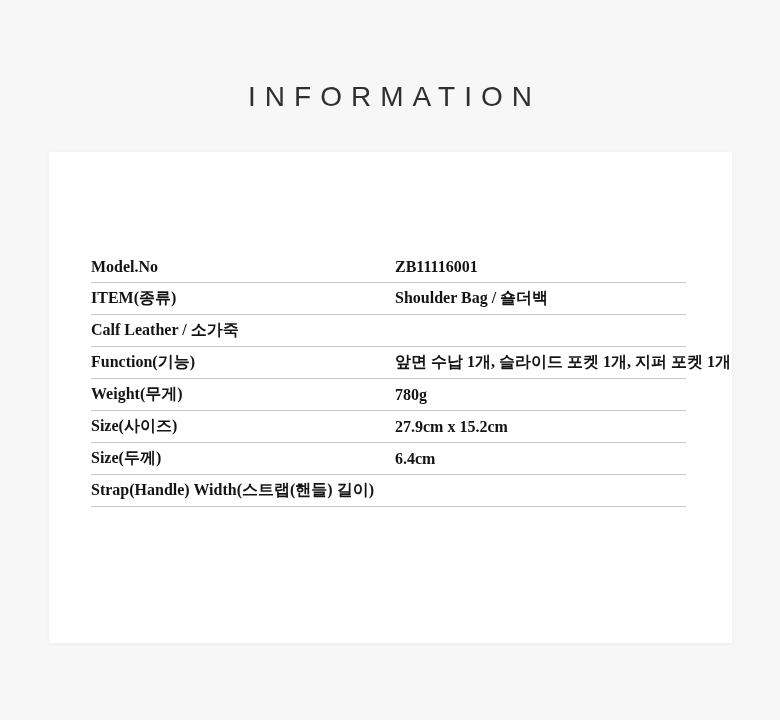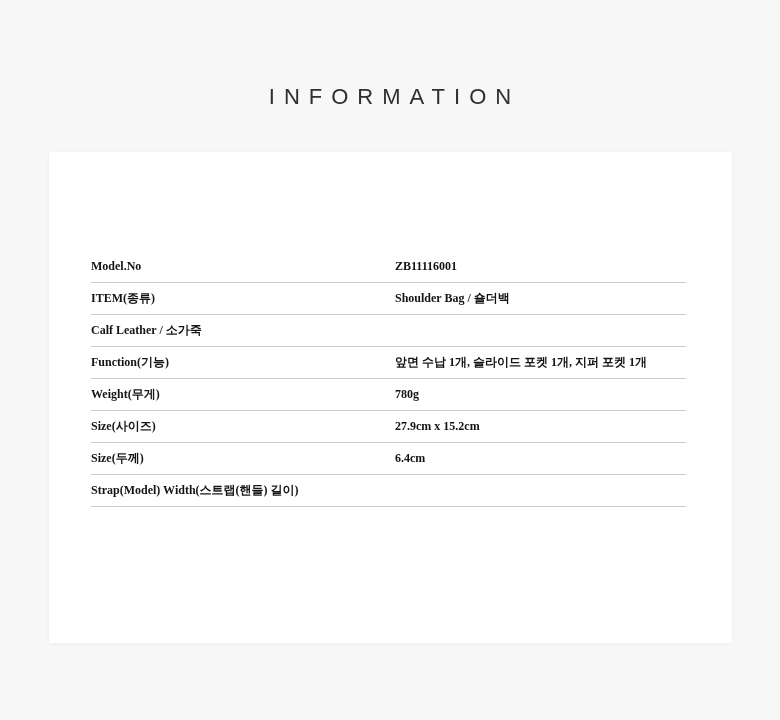--- a/index.html
+++ b/index.html
@@ -12,21 +12,21 @@
   *{box-sizing:border-box;margin:0;padding:0;}
   html,body{width:780px;height:720px;}
   body{
     background:var(--page-bg);
     font-family:"Liberation Sans", sans-serif;
     overflow:hidden;
   }
   .section-title{
     padding-top:84px;
     text-align:center;
-    font-size:22px;
+    font-size:28px;
     line-height:26px;
     font-weight:500;
     letter-spacing:9px;
     text-indent:9px; 
     color:var(--title-color);
   }
   .info-card{
     width:683px;
     height:491px;
     margin:42px auto 0 49px;
@@ -38,21 +38,21 @@
     margin:0 0 0 42px;
     padding-top:99px;
   }
   .spec-row{
     display:flex;
     align-items:center;
     height:32px;
     border-bottom:1px solid var(--row-border);
     font-family:"Liberation Serif", serif;
     font-weight:bold;
-    font-size:12px;
+    font-size:16px;
     color:var(--text-color);
     white-space:nowrap;
   }
   .spec-label{
     width:304px;
     flex:0 0 304px;
   }
   .spec-value{
     flex:1;
   }
@@ -94,17 +94,17 @@
       <div class="spec-label">Size(사이즈)</div>
       <div class="spec-value">27.9cm x 15.2cm</div>
     </div>
 
     <div class="spec-row">
       <div class="spec-label">Size(두께)</div>
       <div class="spec-value">6.4cm</div>
     </div>
 
     <div class="spec-row">
-      <div class="spec-label">Strap(Model) Width(스트랩(핸들) 길이)</div>
+      <div class="spec-label">Strap(Handle) Width(스트랩(핸들) 길이)</div>
     </div>
 
   </div>
 </div>
 
 </body></html>

